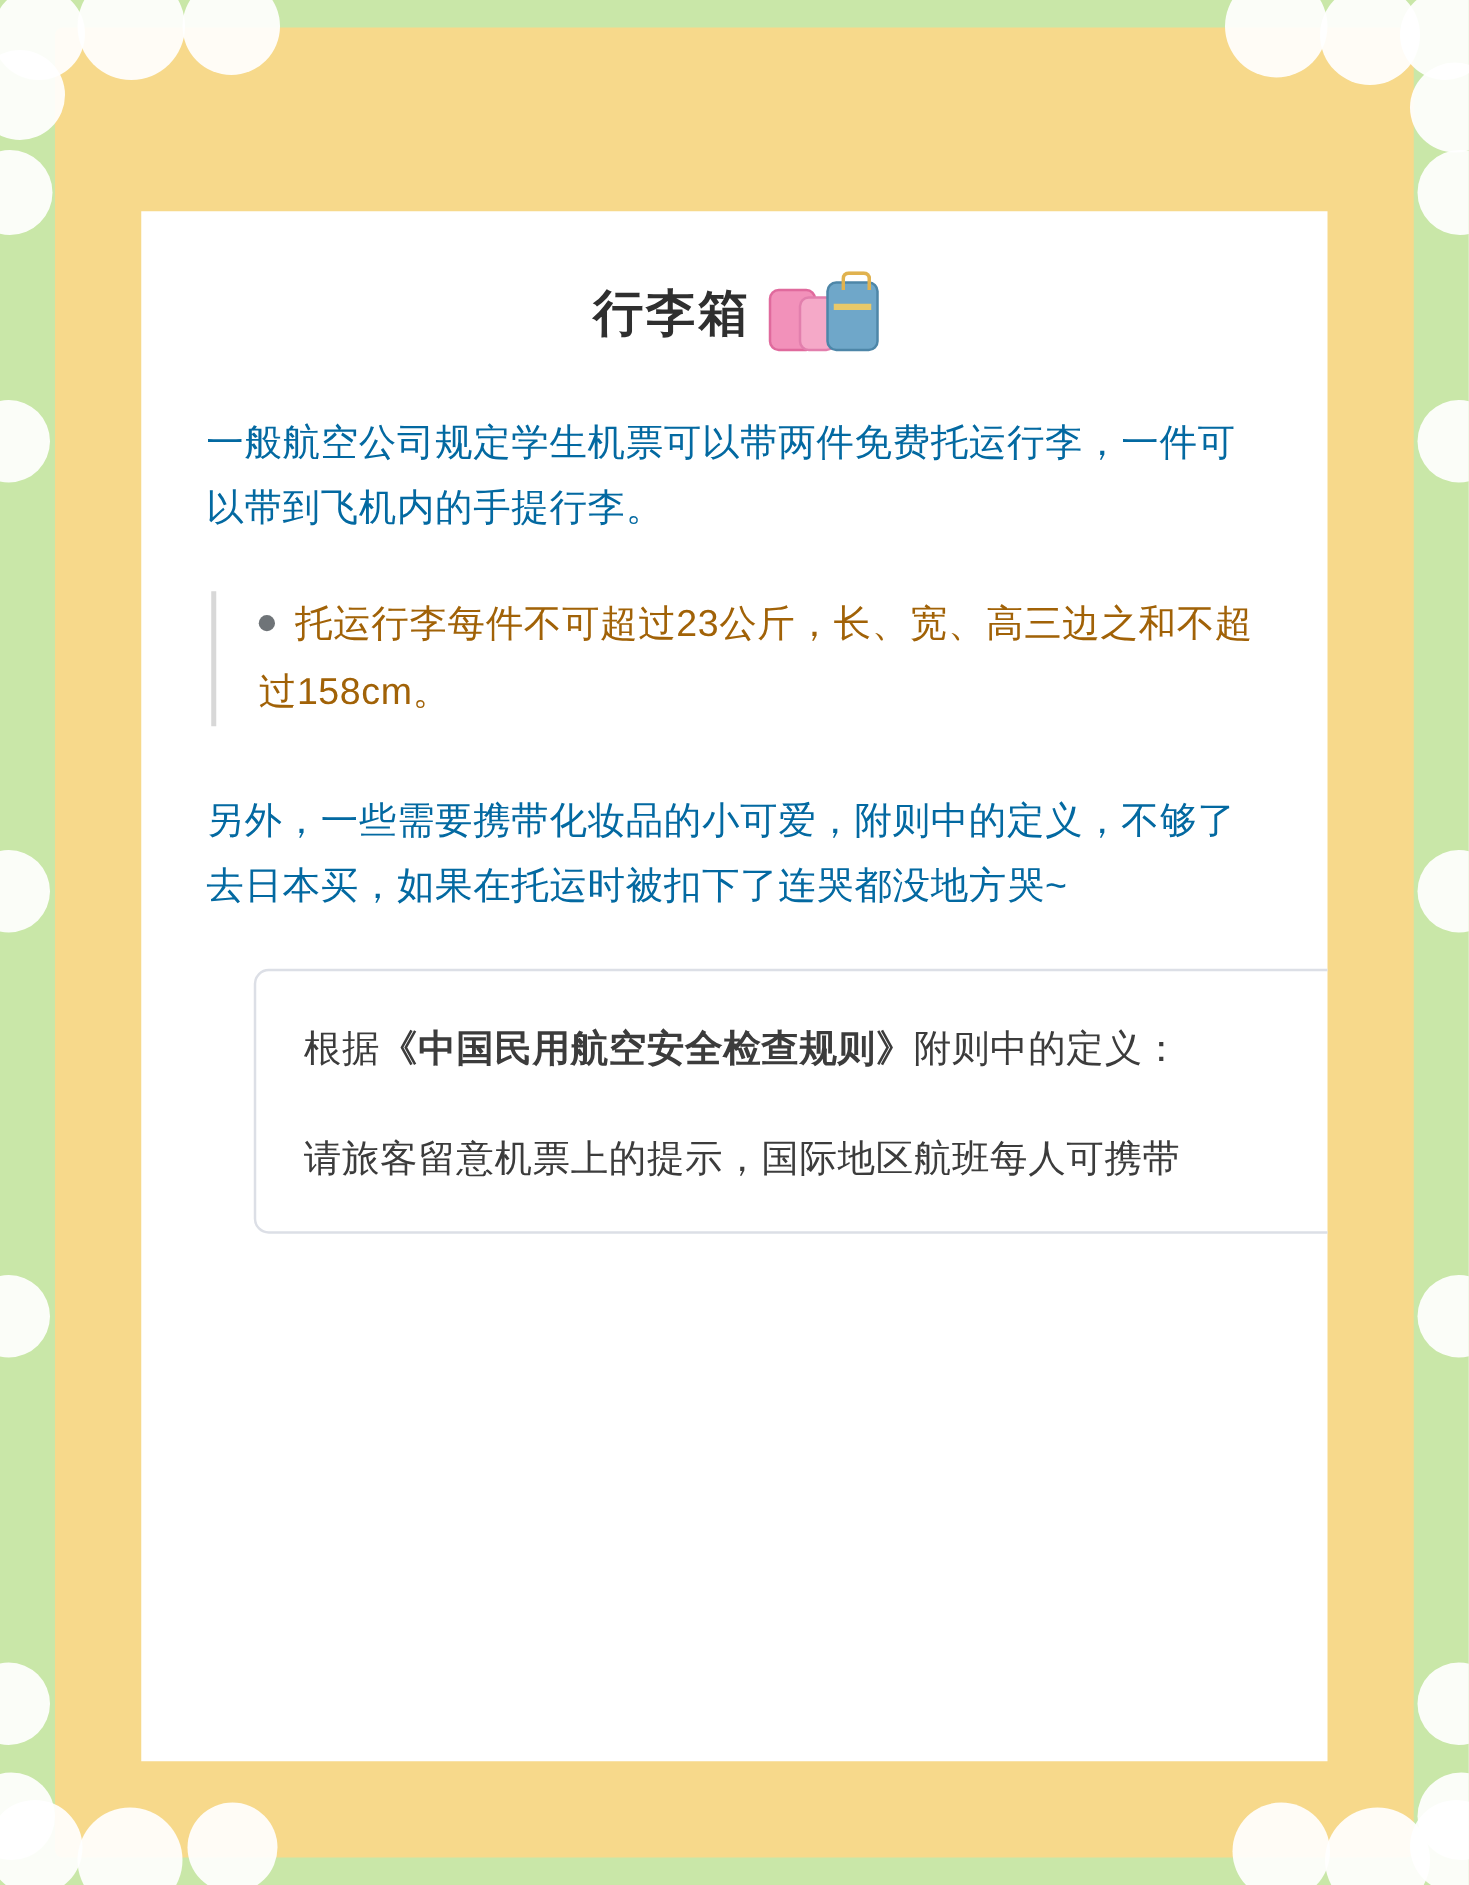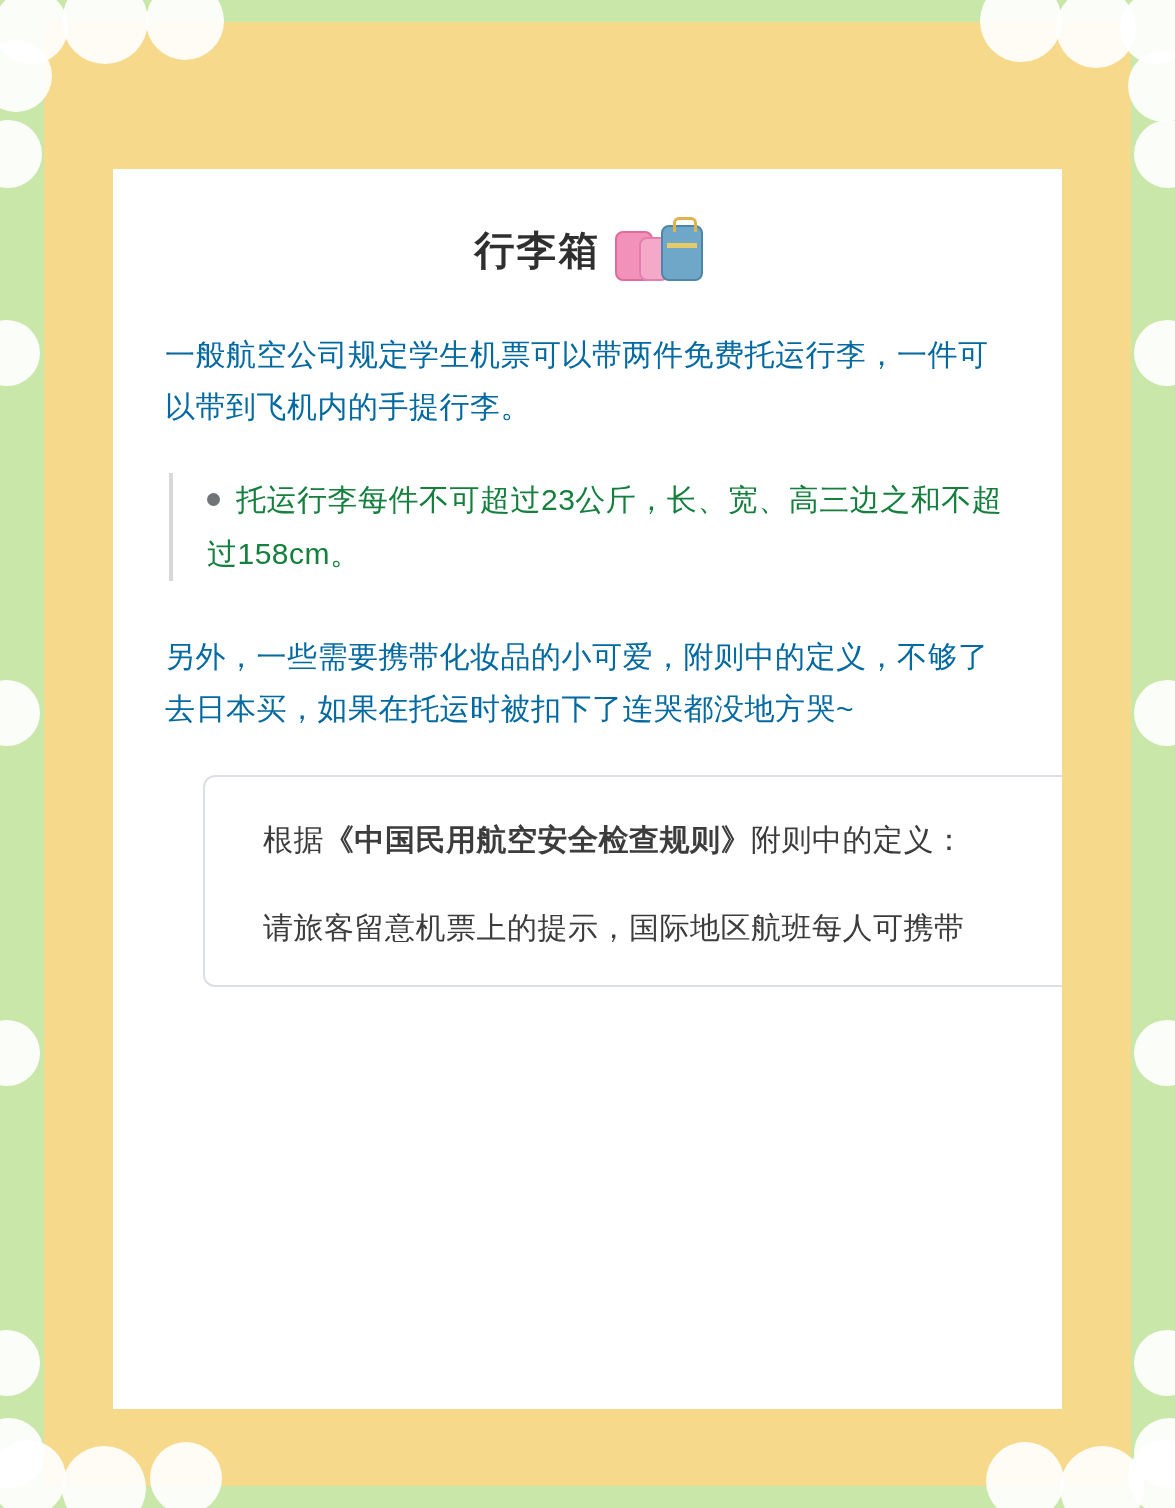--- a/index.html
+++ b/index.html
@@ -132,40 +132,40 @@
   }
 
   .quote-block {
     border-left: 4px solid #d8d8d8;
     padding-left: 34px;
     margin: 34px 0 50px 4px;
   }
   .quote-item {
     font-size: 30px;
     line-height: 54px;
-    color: #15803d;
+    color: #a16207;
     margin: 0 0 36px 0;
     letter-spacing: 0.5px;
   }
   .quote-item:last-child { margin-bottom: 6px; }
   .bullet {
     display: inline-block;
     width: 13px;
     height: 13px;
     border-radius: 50%;
     background: #6f7478;
     margin-right: 16px;
     vertical-align: 4px;
   }
 
   .note-box {
     margin: 22px 0 0 38px;
     border: 2px solid #dcdfe6;
     border-radius: 12px;
-    padding: 36px 38px 30px 58px;
+    padding: 36px 38px 30px 38px;
     box-sizing: border-box;
     width: 872px;
   }
   .note-box p {
     font-size: 30px;
     line-height: 54px;
     color: #3c3c3c;
     margin: 0 0 34px 0;
     letter-spacing: 0.5px;
   }

